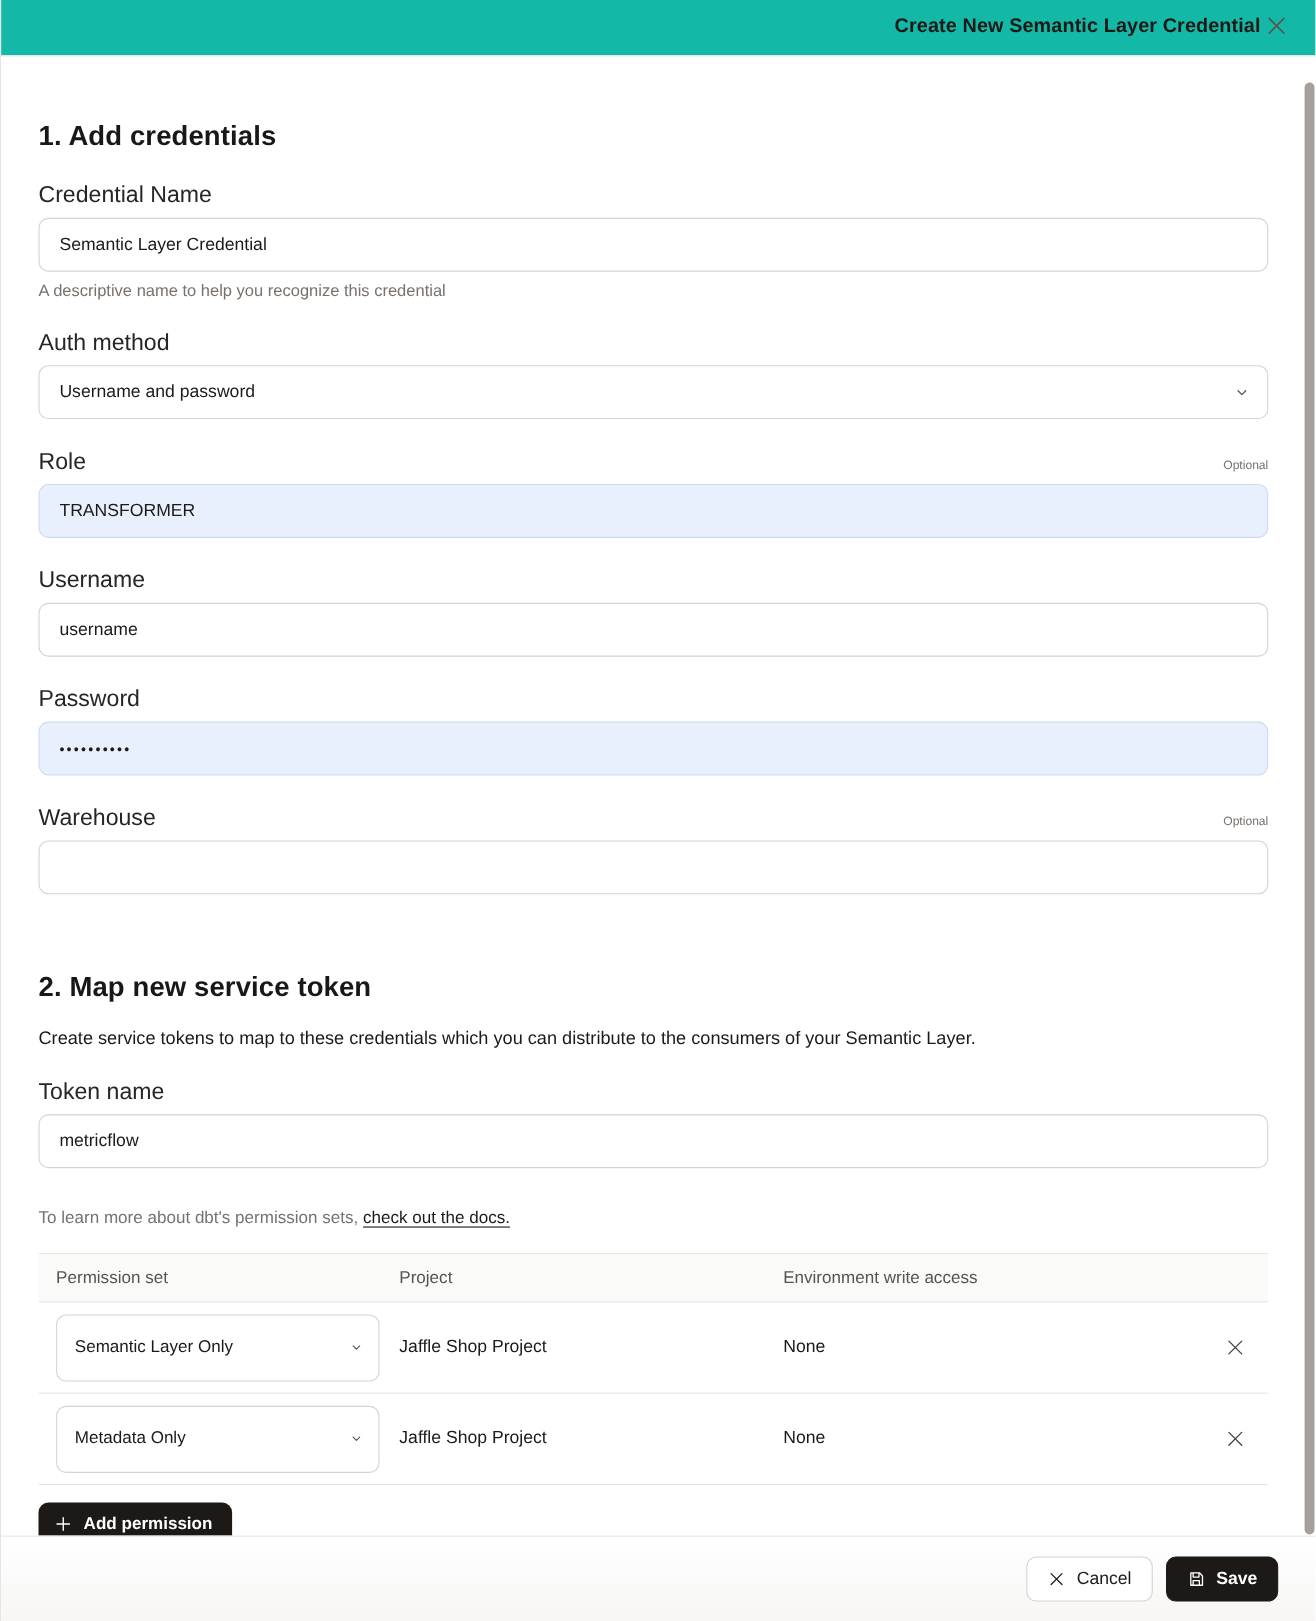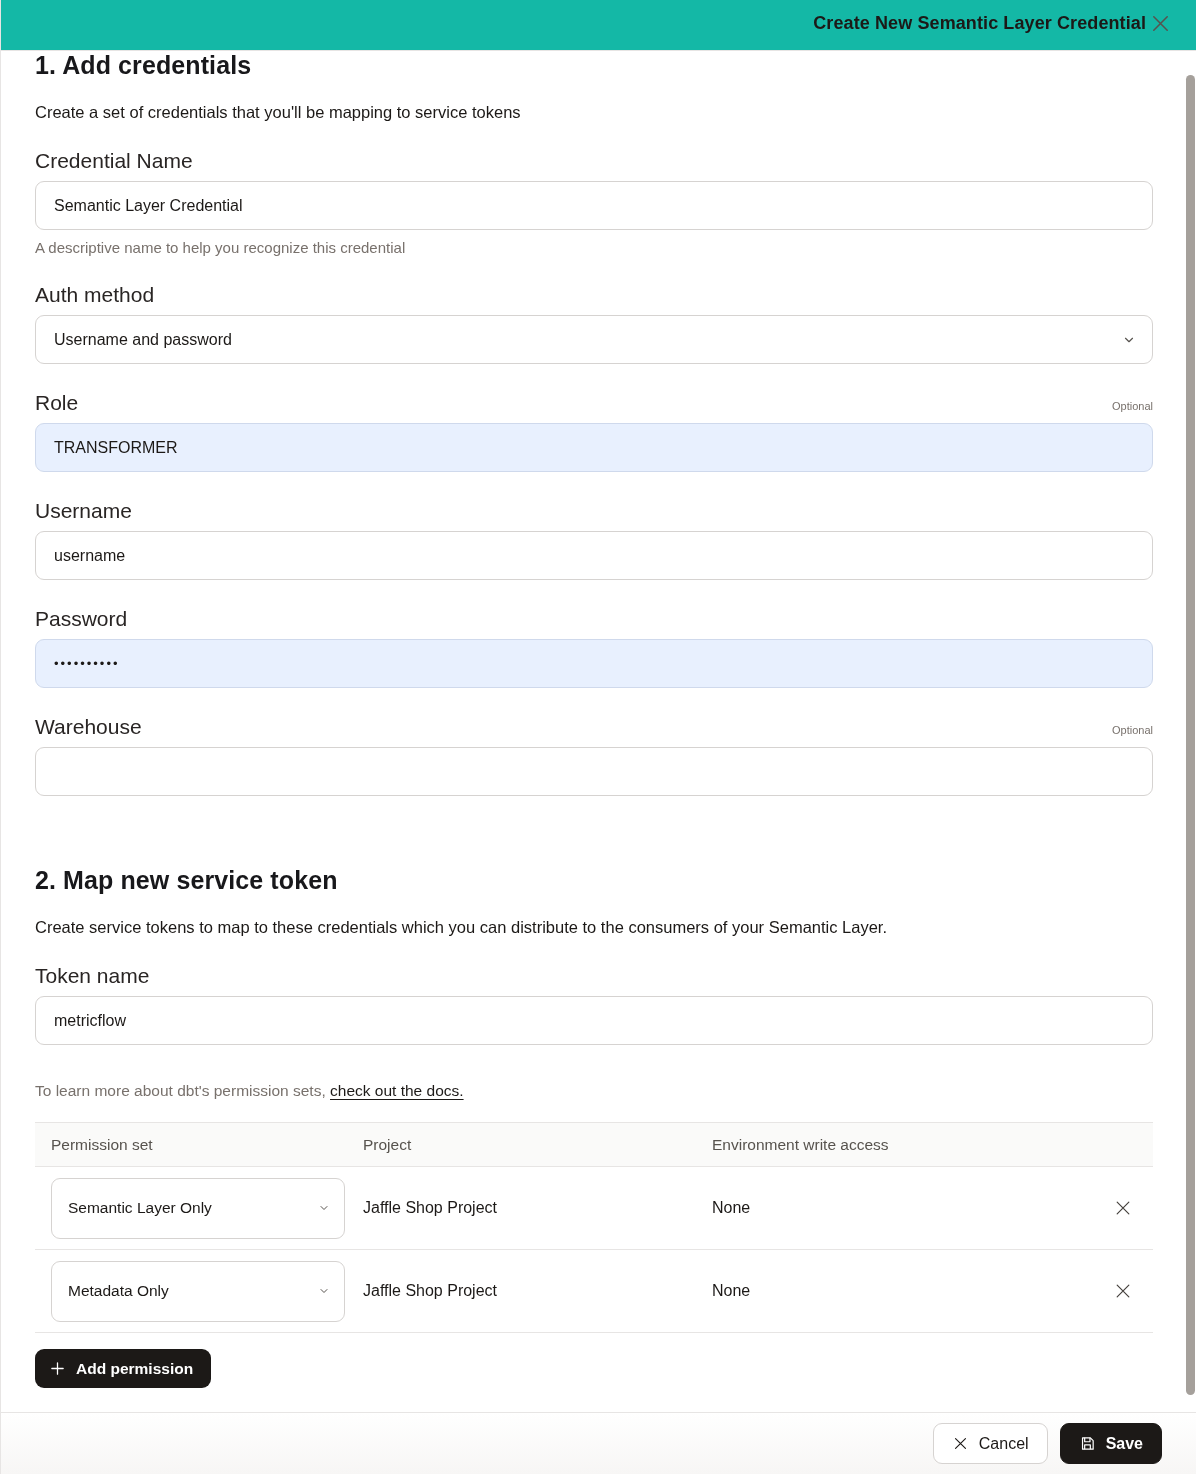--- a/index.html
+++ b/index.html
@@ -30,21 +30,21 @@
     width: 28px; height: 28px;
   }
 
   
   .modal-body {
     height: 1345px;
     padding: 0 43px 0 34px;
     overflow: hidden;
   }
   .section-heading { font-size: 25px; font-weight: 700; color: #18181b; letter-spacing: .1px; }
-  #section-credentials .section-heading { }
+  #section-credentials .section-heading { margin-top: 59px; }
   .section-desc { font-size: 16.5px; margin-top: 23px; color: #1c1917; }
 
   .field { margin-top: 27px; }
   .field-label-row {
     display: flex; justify-content: space-between; align-items: baseline;
     margin-bottom: 8px;
   }
   .field-label { font-size: 21px; font-weight: 500; color: #292524; }
   .optional-tag { font-size: 11px; color: #78716c; font-weight: 500; }
 
@@ -110,21 +110,21 @@
     border: none; border-radius: 9px;
     padding: 0 18px 0 14px;
     font-size: 15.5px; font-weight: 700;
     font-family: "Liberation Sans", sans-serif;
     cursor: pointer;
   }
 
   
   .modal-footer {
     position: absolute; left: 0; right: 0; bottom: 0;
-    height: 62px;
+    height: 78px;
     border-top: 1px solid #e7e5e4;
     background: linear-gradient(180deg, #ffffff 0%, #f7f6f5 100%);
     display: flex; align-items: center; justify-content: flex-end;
     gap: 12px;
     padding: 0 34px;
   }
   .btn {
     height: 41px;
     display: inline-flex; align-items: center; gap: 10px;
     border-radius: 9px;
@@ -156,21 +156,20 @@
           <path d="M5 5 L19 19 M19 5 L5 19"></path>
         </svg>
     </span>
   </button>
 </div>
 
 <div class="modal-body">
 
   <div id="section-credentials">
     <h2 class="section-heading">1. Add credentials</h2>
-    <p class="section-desc">Create a set of credentials that you'll be mapping to service tokens</p>
 
     <div class="field">
       <div class="field-label-row">
         <label class="field-label">Credential Name</label>
       </div>
       <input class="text-input" type="text" value="Semantic Layer Credential" style="">
       <div class="helper-text">A descriptive name to help you recognize this credential</div>
     </div>
 
     <div class="field">

